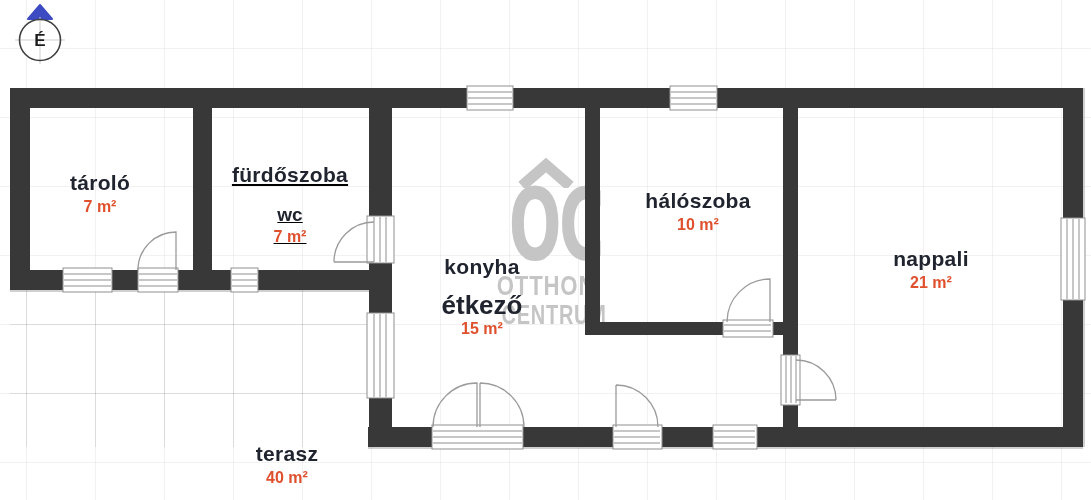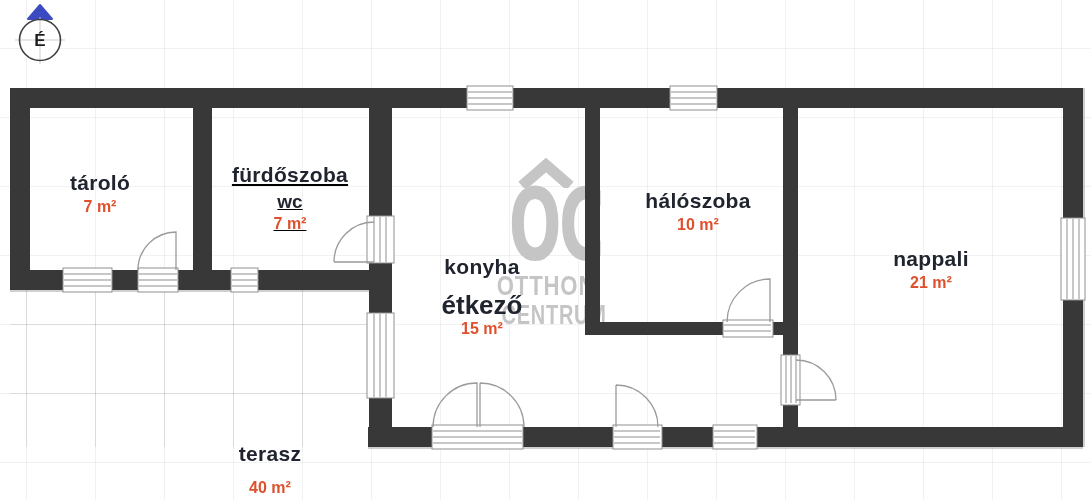--- a/index.html
+++ b/index.html
@@ -46,29 +46,29 @@
   
   .overlay { position:absolute; left:0; top:0; z-index:3; }
   .open-rect { fill:#ffffff; stroke:#8f8f8f; stroke-width:1; }
   .open-line { stroke:#8f8f8f; stroke-width:1; }
   .door-arc  { stroke:#9b9b9b; stroke-width:1.3; fill:none; }
   
   .room { position:absolute; width:160px; display:flex; flex-direction:column;
           align-items:center; z-index:4; text-align:center; }
   .room-name  { font-size:21px; font-weight:700; color:var(--label,#20242e); line-height:26px; letter-spacing:0.3px; }
   .room-name2 { font-size:26px; font-weight:700; color:var(--label,#20242e); line-height:26px; margin-top:12px; }
-  .room-name2.small { font-size:19px; line-height:22px; margin-top:3px; }
+  .room-name2.small { font-size:19px; line-height:22px; margin-top:16px; }
   .room-area  { font-size:16px; font-weight:700; color:var(--accent,#df502d); line-height:20px; margin-top:1px; }
   .r-tarolo     { left:20px;  top:170px; }
   .r-furdoszoba { left:210px; top:162px;text-decoration:underline; }
   .r-konyha     { left:402px; top:254px; }
   .r-haloszoba  { left:618px; top:188px; }
   .r-nappali    { left:851px; top:246px; }
   .r-eloter     { left:606px; top:353px; }
-  .r-terasz     { left:190px; top:441px;gap:10px; }
+  .r-terasz     { left:207px; top:441px; }
   
   .compass { position:absolute; left:4px; top:0; z-index:5; }
 </style>
 </head>
 <body>
 
 <div class="canvas">
 
   <div class="terasz-tiles"></div>
 

